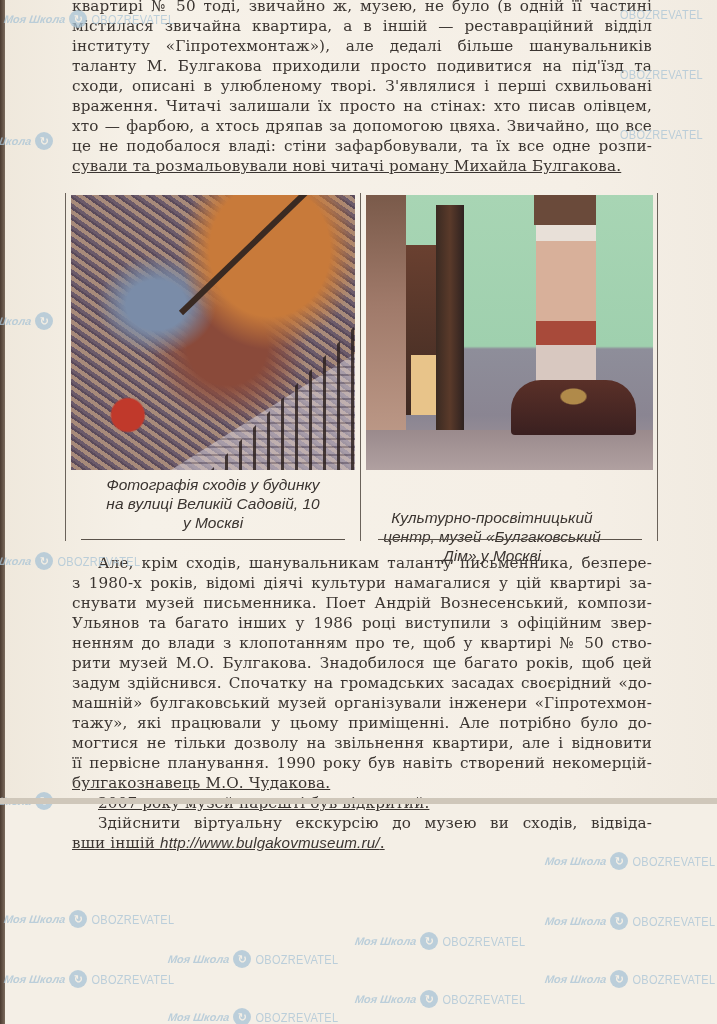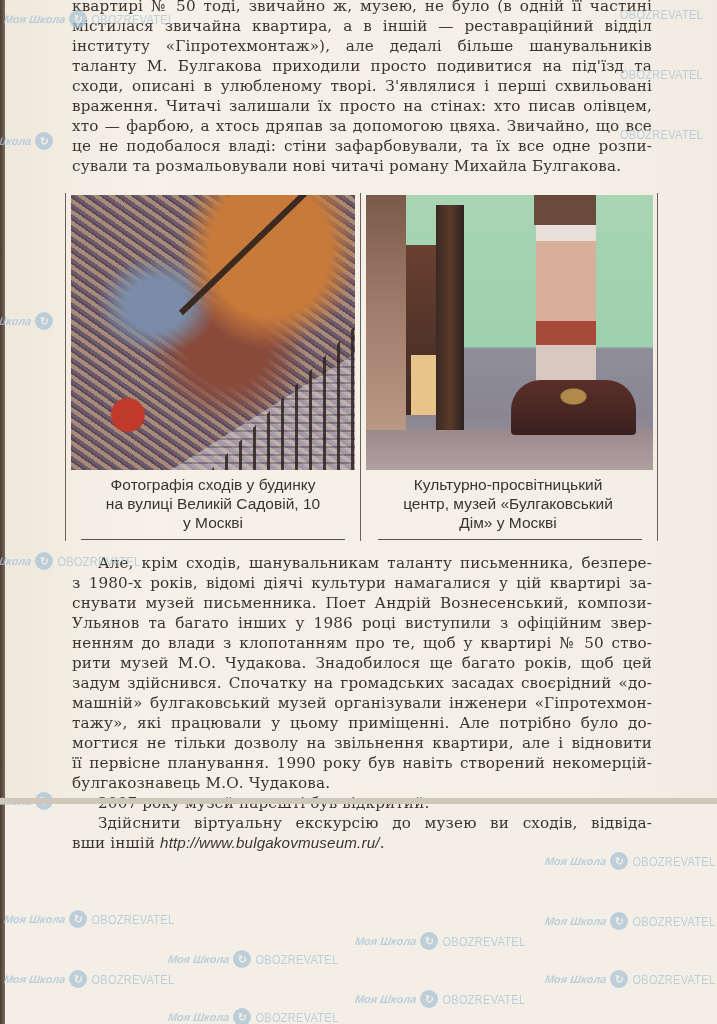--- a/index.html
+++ b/index.html
@@ -23,31 +23,32 @@
     }
     .text-block {
       position: absolute; left: 72px; width: 580px;
       font-size: 15.2px; line-height: 20px; letter-spacing: 0.15px;
       color: #3b3531;
     }
     .text-block .line {
       display: block; white-space: nowrap; text-align: justify;
       text-align-last: justify; height: 20px;
     }
-    .text-block .line.last { text-align-last: left; }
+    .text-block .line.last { text-align-last: left; text-decoration: underline; }
     .text-block .line.indent { padding-left: 26px; box-sizing: border-box; }
     .url { font-style: italic; font-family: "Liberation Sans", "DejaVu Sans", sans-serif; }
 
     #top-text { top: -4px; }
     #main-text { top: 553px; }
 
     .figure-box {
       position: absolute; left: 65px; top: 193px; width: 591px; height: 348px;
       border-left: 1px solid #6a625a;
       border-right: 1px solid #6a625a;
+      font-style: italic;
     }
     .fig-divider {
       position: absolute; left: 294px; top: 0; width: 1px; height: 348px;
       background: #6a625a;
     }
     .photo {
       position: absolute; top: 2px; height: 275px; overflow: hidden;
     }
     .photo-left {
       left: 5px; width: 284px;
@@ -111,21 +112,21 @@
     .pr-floor {
       position: absolute; left: 0; bottom: 0; width: 100%; height: 40px;
       background: linear-gradient(180deg, #9a8a8c, #b0a0a0);
     }
     .caption {
       position: absolute; top: 282px; width: 284px; text-align: center;
       font-family: "Liberation Sans", "DejaVu Sans", sans-serif;
       font-size: 15.5px; line-height: 19px; color: #3a3430;
     }
     .caption-left { left: 5px; }
-    .caption-right { left: 300px; }
+    .caption-right { left: 284px; margin-top: 33px; }
     .caption-underline {
       position: absolute; top: 346px; height: 1px; width: 264px; background: #5a524a;
     }
     .ul-left { left: 15px; }
     .ul-right { left: 312px; }
 
     .watermark {
       position: absolute; display: flex; align-items: center; gap: 4px;
       color: #a9c4d6; opacity: 0.75; pointer-events: none;
       font-family: "Liberation Sans", "DejaVu Sans", sans-serif;
@@ -188,21 +189,21 @@
     </div>
     <div class="caption-underline ul-right"></div>
   </div>
 
   <div id="main-text" class="text-block">
     <span class="line indent">Але, крім сходів, шанувальникам таланту письменника, безпере-</span>
     <span class="line">з 1980-х років, відомі діячі культури намагалися у цій квартирі за-</span>
     <span class="line">снувати музей письменника. Поет Андрій Вознесенський, компози-</span>
     <span class="line">Ульянов та багато інших у 1986 році виступили з офіційним звер-</span>
     <span class="line">ненням до влади з клопотанням про те, щоб у квартирі № 50 ство-</span>
-    <span class="line">рити музей М.О. Чудакова. Знадобилося ще багато років, щоб цей</span>
+    <span class="line">рити музей М.О. Булгакова. Знадобилося ще багато років, щоб цей</span>
     <span class="line">задум здійснився. Спочатку на громадських засадах своєрідний «до-</span>
     <span class="line">машній» булгаковський музей організували інженери «Гіпротехмон-</span>
     <span class="line">тажу», які працювали у цьому приміщенні. Але потрібно було до-</span>
     <span class="line">могтися не тільки дозволу на звільнення квартири, але і відновити</span>
     <span class="line">її первісне планування. 1990 року був навіть створений некомерцій-</span>
     <span class="line last">булгакознавець М.О. Чудакова.</span>
     <span class="line last indent">2007 року музей нарешті був відкритий.</span>
     <span class="line indent">Здійснити віртуальну екскурсію до музею ви сходів, відвіда-</span>
     <span class="line last"><span>вши іншій </span><span class="url">http://www.bulgakovmuseum.ru/</span><span>.</span></span>
   </div>

